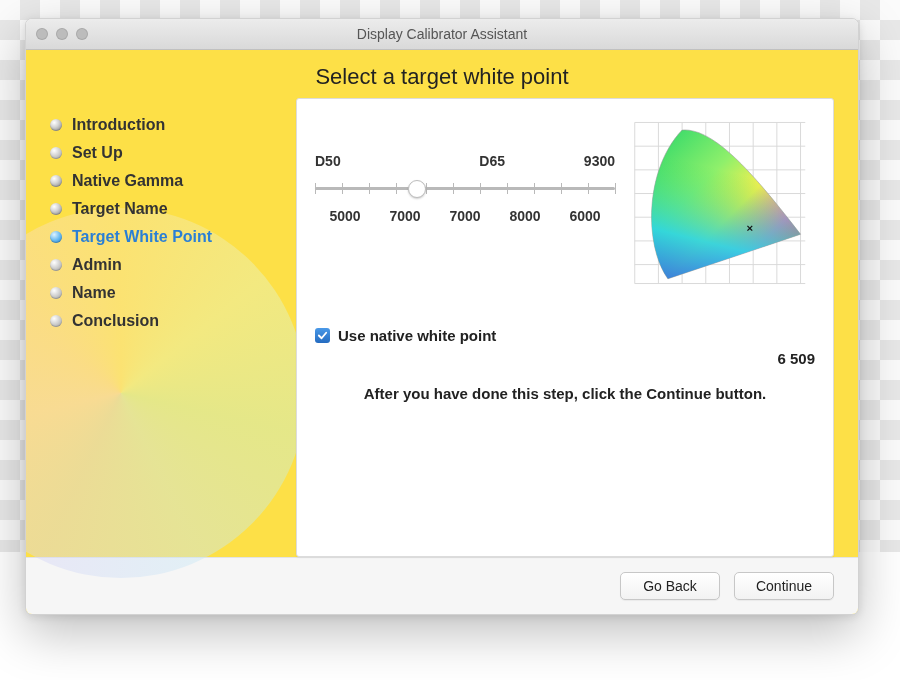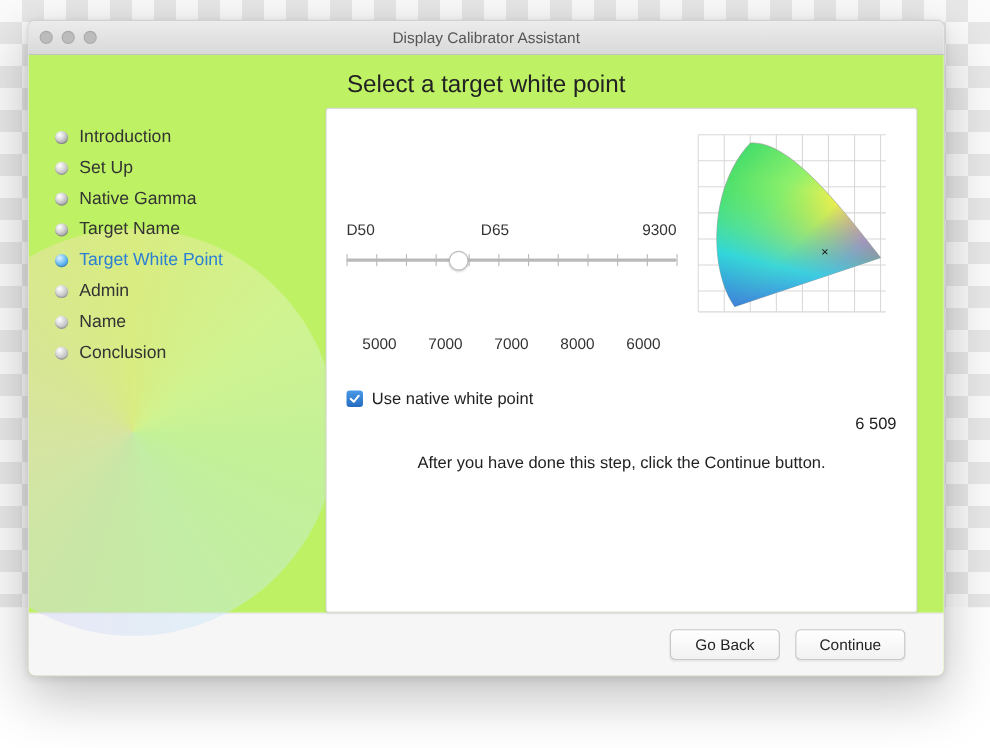--- a/index.html
+++ b/index.html
@@ -62,33 +62,34 @@
     left: 0; right: 0;
     text-align: center;
     font-size: 14px;
     color: #555;
   }
   .body {
     flex: 1;
     display: flex;
     flex-direction: column;
     position: relative;
-    background: #bef264;
+    background: #fde047;
   }
   .heading {
     text-align: center;
     font-size: 22px;
     font-weight: 500;
     color: #222;
     margin: 14px 0 8px 0;
   }
   .columns {
     flex: 1;
     display: flex;
     padding: 0 0 0 0;
+    font-weight: bold;
   }
   .sidebar {
     width: 270px;
     position: relative;
     padding: 18px 0 0 24px;
     box-sizing: border-box;
   }
   .sidebar-bg-circle {
     position: absolute;
     left: -90px;
@@ -152,21 +153,21 @@
   }
   .slider-col {
     width: 300px;
     margin-top: 40px;
   }
   .labels-top, .labels-bottom {
     display: flex;
     font-size: 14px;
     color: #333;
   }
-  .labels-top span, .labels-bottom span { flex: 1; text-align: center; margin-top: 48px; }
+  .labels-top span, .labels-bottom span { flex: 1; text-align: center; }
   .labels-top span:first-child { text-align: left; }
   .labels-top span:last-child { text-align: right; }
   .track {
     position: relative;
     height: 3px;
     background: #b9b9b9;
     border-radius: 2px;
     margin: 18px 0 18px 0;
   }
   .tick {
@@ -217,21 +218,21 @@
   .hint {
     text-align: center;
     font-size: 15px;
     margin-top: 18px;
   }
   .footer {
     height: 56px;
     display: flex;
     align-items: center;
     justify-content: flex-end;
-    padding-right: 35px;
+    padding-right: 24px;
     gap: 14px;
     border-top: 1px solid #e3e3e3;
     background: #f6f6f6;
   }
   .btn {
     min-width: 98px;
     height: 26px;
     background: linear-gradient(#ffffff, #f2f2f2);
     border: 1px solid #c7c7c7;
     border-radius: 5px;
@@ -301,21 +302,21 @@
             </li>
           </ul>
         </div>
 
         <div class="panel">
 
           <div class="slider-zone">
             <div class="slider-col">
               <div class="labels-top">
                 <span>D50</span>
-                <span style="text-align:center; margin-left:-30px;">D65</span>
+                <span style="text-align:right; margin-left:-30px;">D65</span>
                 <span>9300</span>
               </div>
 
               <div class="track">
                 <span class="tick" style="left:0%"></span>
                 <span class="tick" style="left:9%"></span>
                 <span class="tick" style="left:18%"></span>
                 <span class="tick" style="left:27%"></span>
                 <span class="tick" style="left:37%"></span>
                 <span class="tick" style="left:46%"></span>

